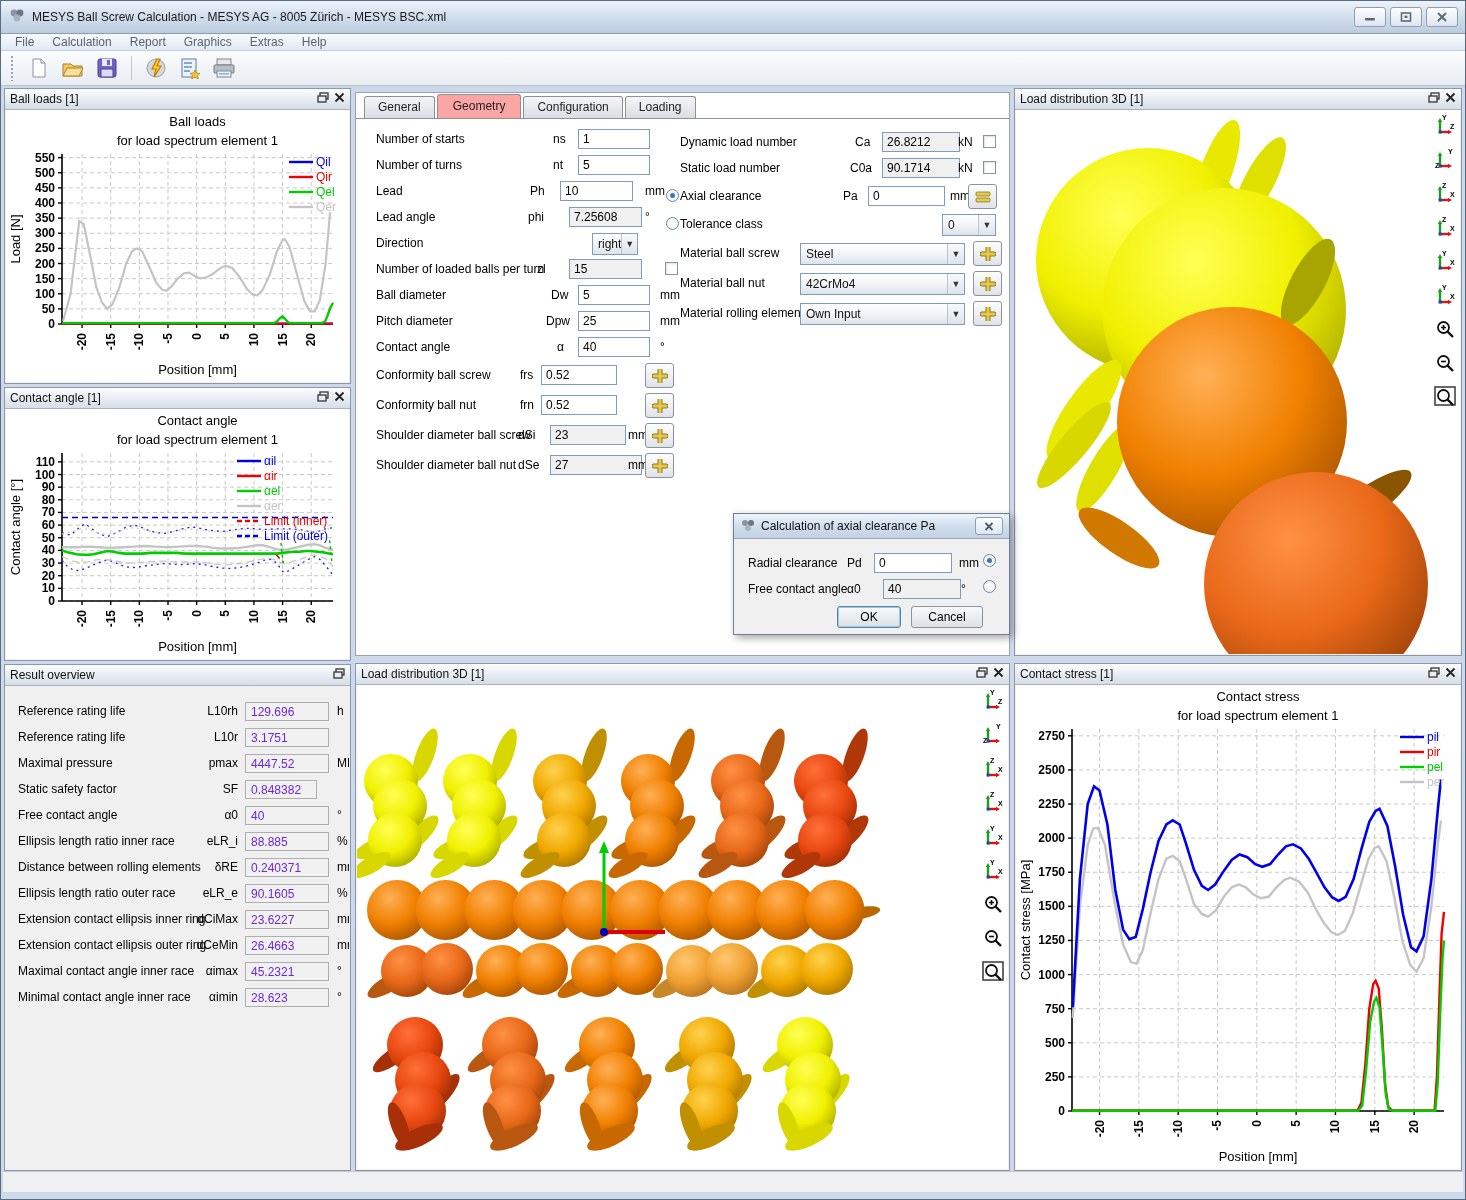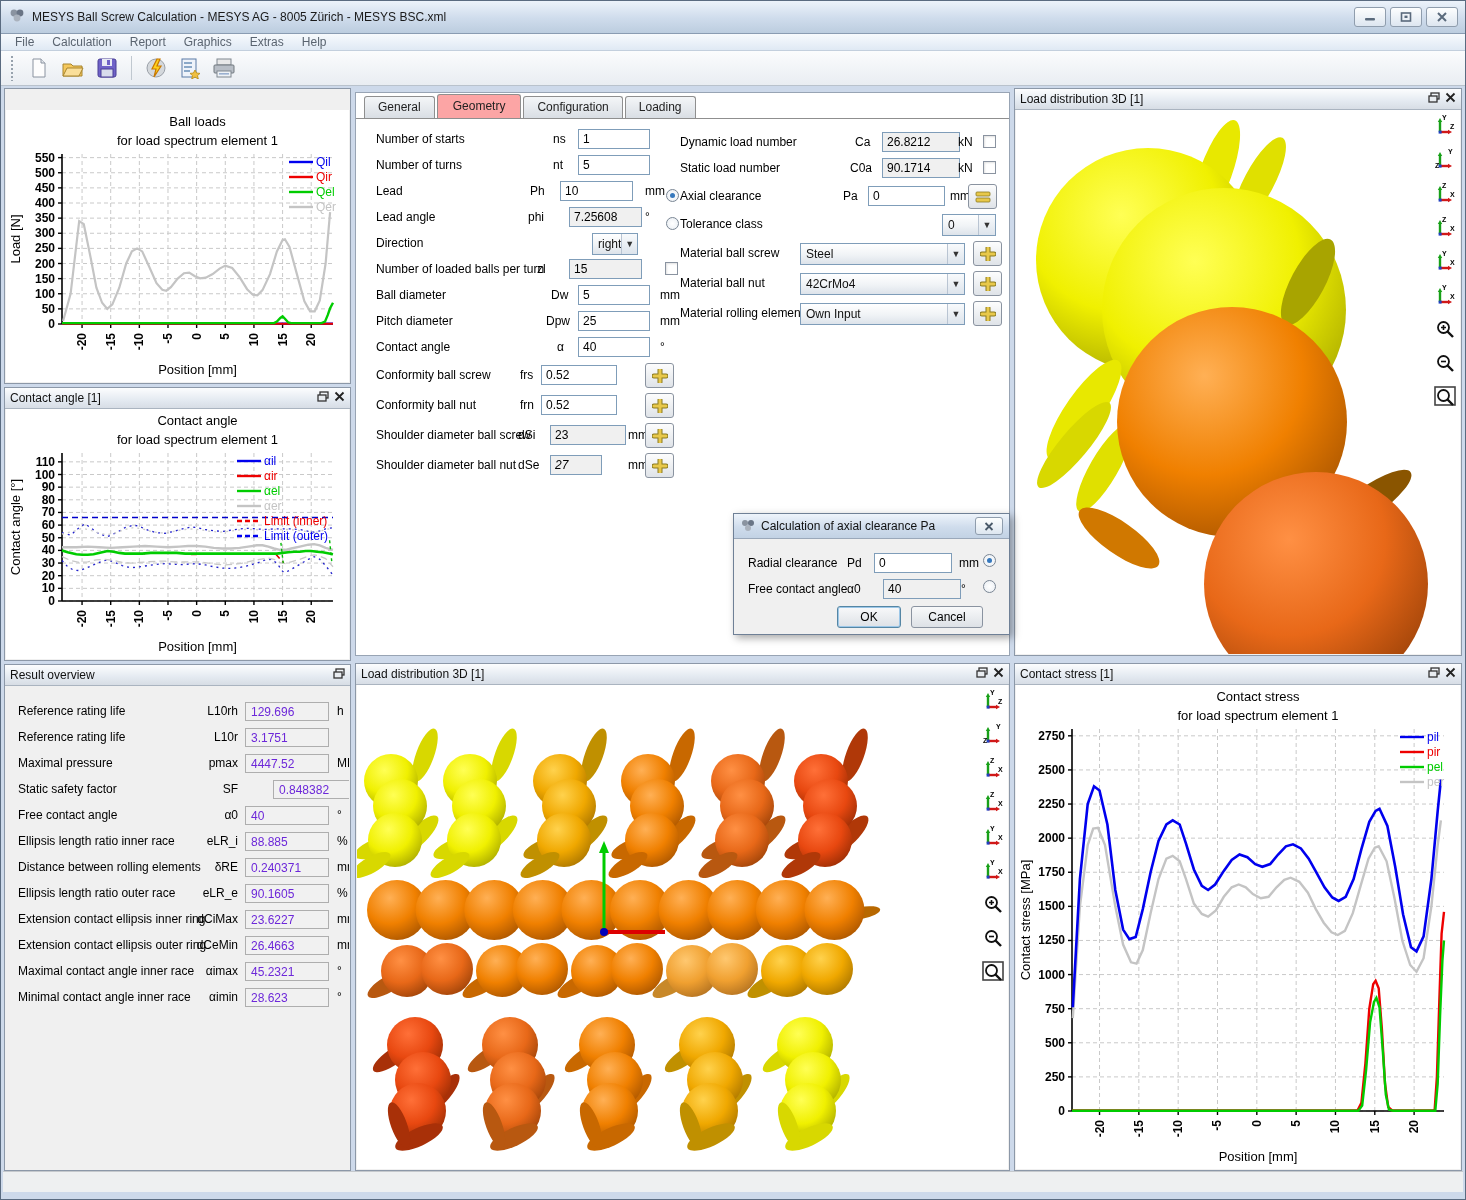--- a/index.html
+++ b/index.html
@@ -157,20 +157,32 @@
           <rect x="5" y="2" width="14" height="6" fill="#e8e8e8" stroke="#808890"></rect>
           <rect x="2" y="8" width="20" height="8" rx="1" fill="#b8bec6" stroke="#70787f"></rect>
           <rect x="5" y="14" width="14" height="6" fill="#eef2f6" stroke="#808890"></rect>
           <rect x="7" y="16" width="10" height="1.6" fill="#9ab0d0"></rect>
         </svg>
       </span>
     </span>
 </div>
 
 <div class="panel" style="left:4px;top:88px;width:347px;height:296px;">
+  <div class="panel-title">
+    <span>Ball loads [1]</span>
+    <span class="pt-btns">
+      <span><svg width="12" height="11">
+            <rect x="3" y="1" width="8" height="6" fill="none" stroke="#333" stroke-width="1.3"></rect>
+            <rect x="1" y="4" width="8" height="6" fill="#e8ecf0" stroke="#333" stroke-width="1.3"></rect>
+          </svg></span>
+      <span><svg width="11" height="11">
+            <path d="M1.5 1.5 L9.5 9.5 M9.5 1.5 L1.5 9.5" stroke="#222" stroke-width="1.8"></path>
+          </svg></span>
+    </span>
+  </div>
   <div class="panel-content" id="chart-ball"><svg width="343" height="272" viewBox="0 0 343 272">
         <line x1="76.05285412262157" y1="44" x2="76.05285412262157" y2="214" stroke="#c9c9c9" stroke-dasharray="4,3"></line>
         <line x1="104.69978858350952" y1="44" x2="104.69978858350952" y2="214" stroke="#c9c9c9" stroke-dasharray="4,3"></line>
         <line x1="133.34672304439746" y1="44" x2="133.34672304439746" y2="214" stroke="#c9c9c9" stroke-dasharray="4,3"></line>
         <line x1="161.99365750528543" y1="44" x2="161.99365750528543" y2="214" stroke="#c9c9c9" stroke-dasharray="4,3"></line>
         <line x1="190.64059196617336" y1="44" x2="190.64059196617336" y2="214" stroke="#c9c9c9" stroke-dasharray="4,3"></line>
         <line x1="219.28752642706132" y1="44" x2="219.28752642706132" y2="214" stroke="#c9c9c9" stroke-dasharray="4,3"></line>
         <line x1="247.93446088794926" y1="44" x2="247.93446088794926" y2="214" stroke="#c9c9c9" stroke-dasharray="4,3"></line>
         <line x1="276.5813953488372" y1="44" x2="276.5813953488372" y2="214" stroke="#c9c9c9" stroke-dasharray="4,3"></line>
         <line x1="305.2283298097252" y1="44" x2="305.2283298097252" y2="214" stroke="#c9c9c9" stroke-dasharray="4,3"></line>
@@ -384,21 +396,21 @@
       </div>
       <div>
         <span class="rrow-label" style="left:12px;top:70px">Maximal pressure</span>
         <span class="rrow-sym" style="left:140px;top:70px;width:92px;">pmax</span>
         <span class="rrow-val" style="left:239px;top:68px;width:84px;">4447.52</span>
         <span class="rrow-unit" style="left:331px;top:70px">MPa</span>
       </div>
       <div>
         <span class="rrow-label" style="left:12px;top:96px">Static safety factor</span>
         <span class="rrow-sym" style="left:140px;top:96px;width:92px;text-align:right;">SF</span>
-        <span class="rrow-val" style="left:239px;top:94px;width:88px;margin-left:28px;">0.848382</span>
+        <span class="rrow-val" style="left:239px;top:94px;width:72px;">0.848382</span>
         <span class="rrow-unit" style="left:331px;top:96px"></span>
       </div>
       <div>
         <span class="rrow-label" style="left:12px;top:122px">Free contact angle</span>
         <span class="rrow-sym" style="left:140px;top:122px;width:92px;">α0</span>
         <span class="rrow-val" style="left:239px;top:120px;width:84px;">40</span>
         <span class="rrow-unit" style="left:331px;top:122px">°</span>
       </div>
       <div>
         <span class="rrow-label" style="left:12px;top:148px">Ellipsis length ratio inner race</span>
@@ -511,21 +523,21 @@
       <input class="tb-input ro" style="left: 185px; top: 306px; width: 76px;" value="23">
       <span class="funit" style="left:272px;top:309px">mm</span>
       <span class="sqbtn" style="left:289px;top:304px">
         <svg width="16" height="14">
           <path d="M8 1 v12 M2 7 h12" stroke="#8a7a20" stroke-width="5" stroke-linecap="round"></path>
           <path d="M8 1 v12 M2 7 h12" stroke="#e8c84a" stroke-width="3" stroke-linecap="round"></path>
         </svg>
       </span>
       <span class="flabel" style="left:20px;top:339px">Shoulder diameter ball nut</span>
       <span class="fsym" style="left:162px;top:339px">dSe</span>
-      <input class="tb-input ro" style="left: 185px; top: 336px; width: 52px; font-style: italic;" value="27">
+      <input class="tb-input ro" style="left: 185px; top: 336px; width: 92px;" value="27">
       <span class="funit" style="left:272px;top:339px">mm</span>
       <span class="sqbtn" style="left:289px;top:334px">
         <svg width="16" height="14">
           <path d="M8 1 v12 M2 7 h12" stroke="#8a7a20" stroke-width="5" stroke-linecap="round"></path>
           <path d="M8 1 v12 M2 7 h12" stroke="#e8c84a" stroke-width="3" stroke-linecap="round"></path>
         </svg>
       </span>
       <span class="flabel" style="left:324px;top:16px">Dynamic load number</span>
       <span class="fsym" style="left:499px;top:16px">Ca</span>
       <input class="tb-input ro" style="left: 517px; top: 13px; width: 78px;" value="26.8212">

